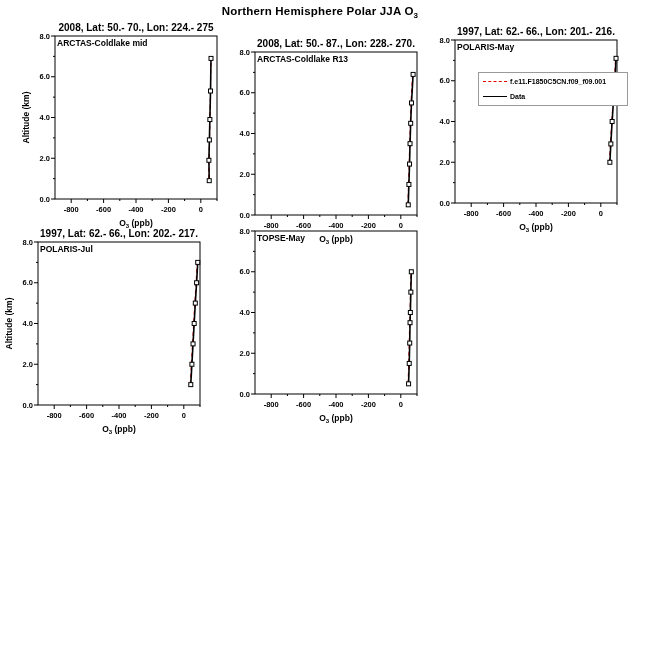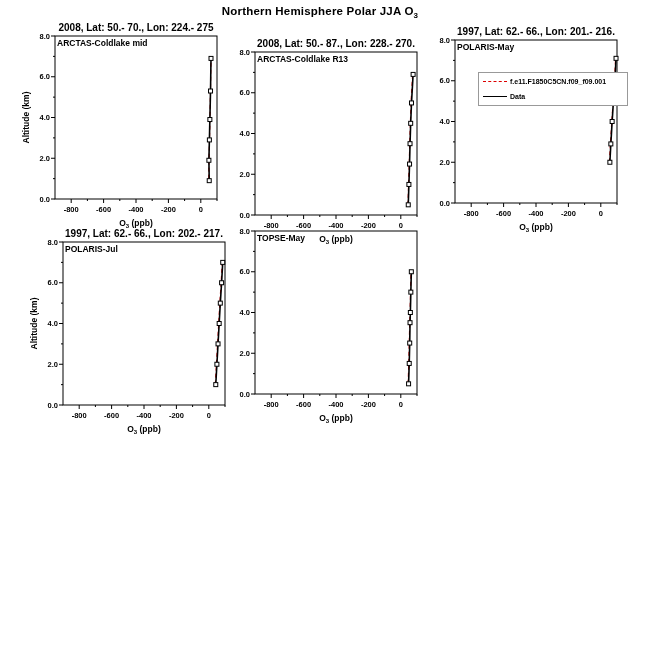--- a/index.html
+++ b/index.html
@@ -173,21 +173,21 @@
         <span class="legend-line model"></span>
         <span class="legend-label">f.e11.F1850C5CN.f09_f09.001</span>
       </div>
       <div class="legend-entry">
         <span class="legend-line data"></span>
         <span class="legend-label">Data</span>
       </div>
     </div>
   </div>
 
-  <div class="panel" style="left:28px;top:228px;">
+  <div class="panel" style="left:3px;top:228px;">
     <div class="panel-header">1997, Lat: 62.- 66., Lon: 202.- 217.</div>
     <svg class="chart" width="205" height="200">
         <rect x="35" y="3" width="162" height="163" fill="none" stroke="#000" stroke-width="1"></rect>
         <line x1="51.2" y1="166" x2="51.2" y2="170" stroke="#000" stroke-width="1"></line>
         <text x="51.2" y="179" text-anchor="middle" font-size="7.5">-800</text>
         <line x1="83.6" y1="166" x2="83.6" y2="170" stroke="#000" stroke-width="1"></line>
         <text x="83.6" y="179" text-anchor="middle" font-size="7.5">-600</text>
         <line x1="116" y1="166" x2="116" y2="170" stroke="#000" stroke-width="1"></line>
         <text x="116" y="179" text-anchor="middle" font-size="7.5">-400</text>
         <line x1="148.39999999999998" y1="166" x2="148.39999999999998" y2="170" stroke="#000" stroke-width="1"></line>

